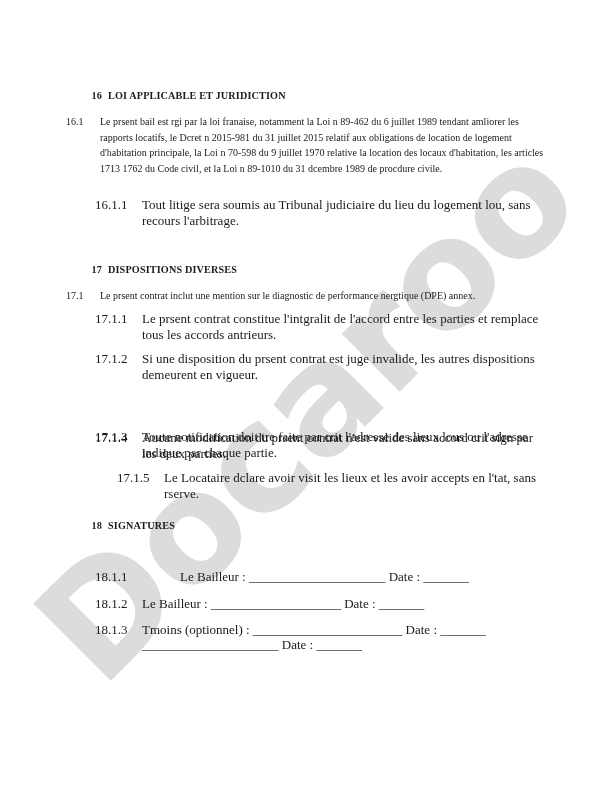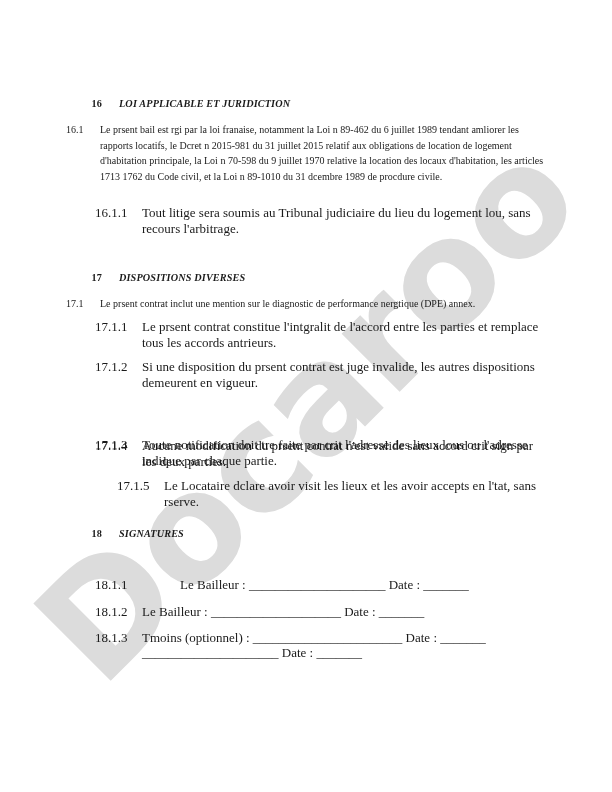--- a/index.html
+++ b/index.html
@@ -39,21 +39,21 @@
     letter-spacing: -2px;
     color: #dcdcdc;
     white-space: nowrap;
     line-height: 1;
     user-select: none;
   }
 
   
   #page {
     position: absolute;
-    left: 0; top: 16px;
+    left: 0; top: 8px;
     width: 612px;
     height: 612px;
     z-index: 1;
   }
 
   .block { position: absolute; }
 
   
   .heading {
     display: flex;
@@ -61,22 +61,21 @@
     font-weight: bold;
     font-size: 10.2px;
     letter-spacing: 0.15px;
   }
   .heading .num {
     width: 30px;
     text-align: right;
     flex: 0 0 30px;
   }
   .heading .title {
-    margin-left: 17px;
-    font-style: italic;
+    margin-left: 6px;
   }
 
   
   .lvl1 {
     display: flex;
     align-items: flex-start;
     font-size: 10px;
     line-height: 15.6px;
   }
   .lvl1 .num {

